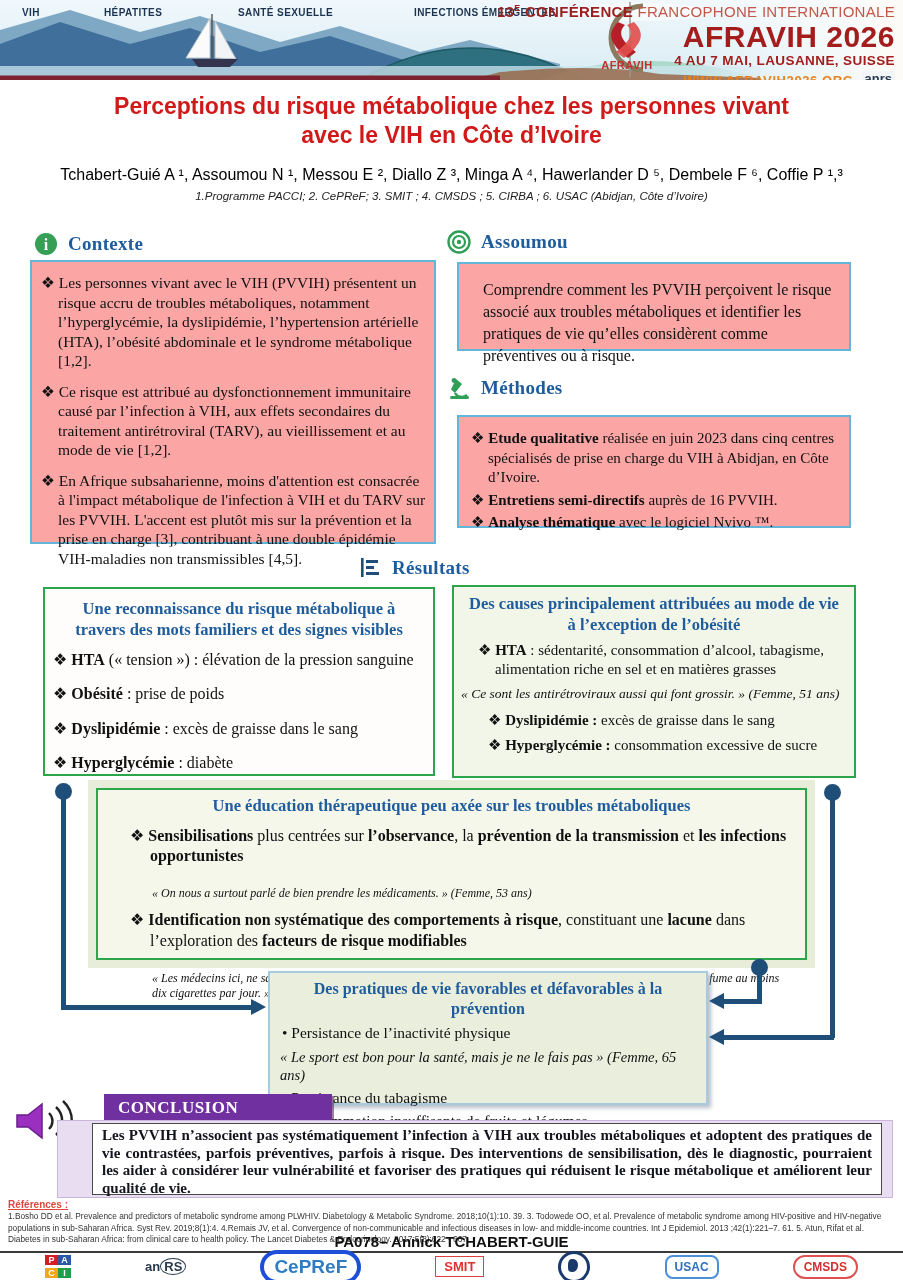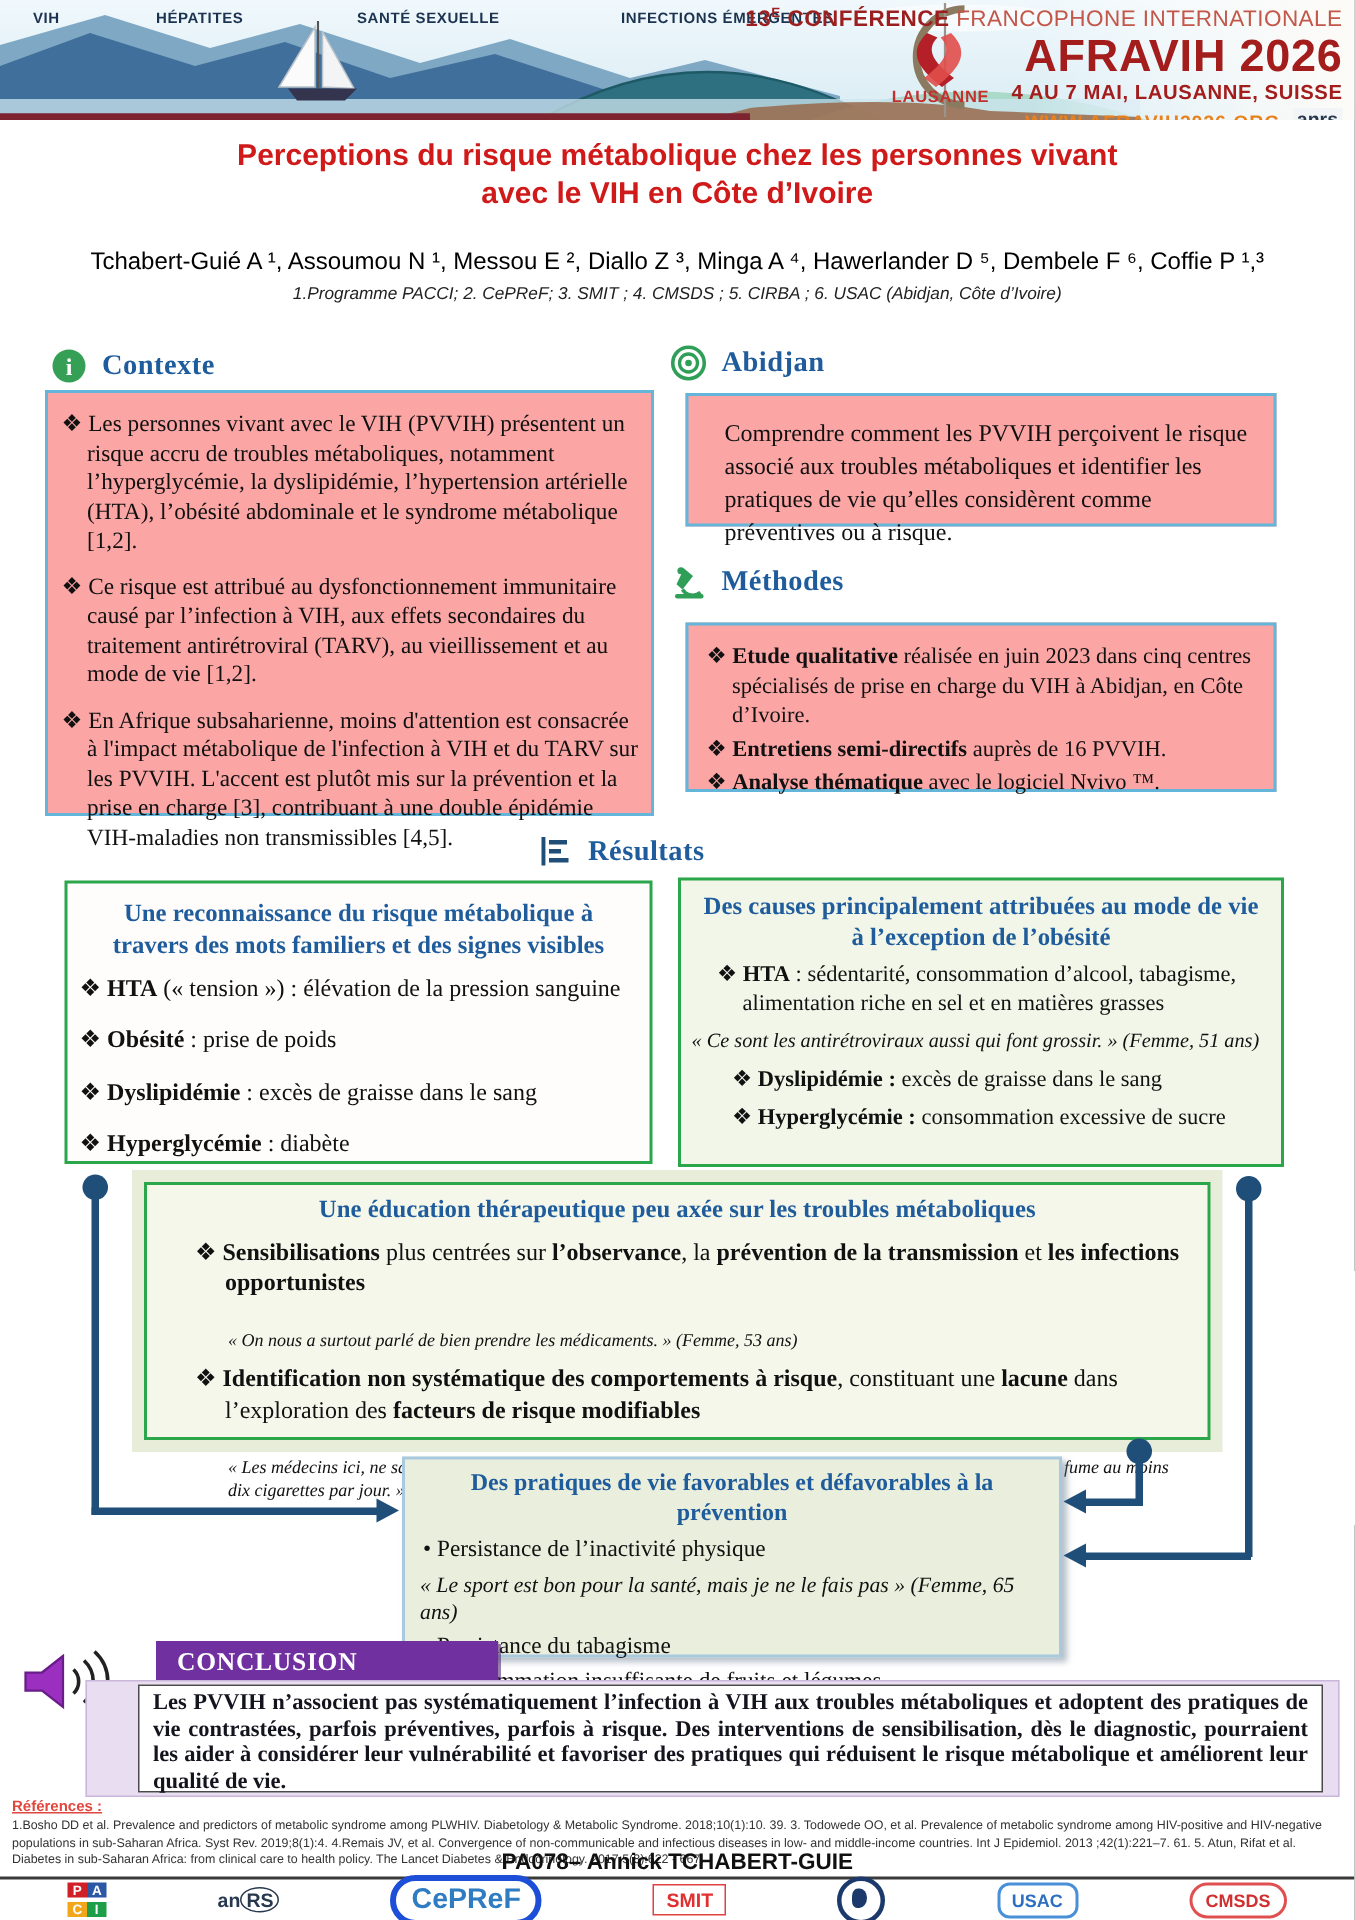--- a/index.html
+++ b/index.html
@@ -21,21 +21,21 @@
   .web-row{display:flex;justify-content:flex-end;align-items:center;gap:8px;margin-top:3px;}
   .website{color:#e8821e;font-weight:bold;font-size:13px;letter-spacing:.6px;}
   .anrs-badge{font:bold 13px "Liberation Sans",sans-serif;color:#27394e;background:#f2f5f8;
               border-bottom:3px solid #6aa0d8;padding:0 3px 1px;}
   .ribbon-svg{position:absolute;left:598px;top:20px;}
   .ribbon-label{position:absolute;left:594px;top:59px;width:66px;text-align:center;
                 font:bold 11px "Liberation Sans",sans-serif;color:#c3302e;letter-spacing:.5px;}
 
   
   .poster-title{position:absolute;top:92px;left:0;width:903px;text-align:center;
-                font-family:"Liberation Sans",sans-serif;font-weight:bold;font-size:20px;
+                font-family:"Liberation Sans",sans-serif;font-weight:bold;font-size:23px;
                 color:#d01a1a;line-height:1.25;}
   .authors{position:absolute;top:166px;left:0;width:903px;text-align:center;
            font-family:"Liberation Sans",sans-serif;font-size:16px;color:#000000;}
   .affiliations{position:absolute;top:190px;left:0;width:903px;text-align:center;
                 font-family:"Liberation Sans",sans-serif;font-style:italic;font-size:11.5px;color:#222;}
 
   
   .sec-head{position:absolute;display:flex;align-items:center;gap:10px;}
   .sec-head h2{margin:0;font:bold 19px "Liberation Serif",serif;color:#1f5c9c;letter-spacing:.3px;}
   .sec-icon{width:24px;height:24px;display:inline-block;}
@@ -160,21 +160,21 @@
     <nav class="banner-nav">
       <span class="nav-0">VIH</span>
       <span class="nav-1">HÉPATITES</span>
       <span class="nav-2">SANTÉ SEXUELLE</span>
       <span class="nav-3">INFECTIONS ÉMERGENTES</span>
     </nav>
     <svg class="ribbon-svg" width="58" height="40" viewBox="0 0 58 40">
       <path d="M20,2 C8,14 12,24 30,38 L38,32 C22,20 20,12 27,5 Z" fill="#b51f28"></path>
       <path d="M36,2 C48,14 44,24 26,38 L18,32 C34,20 36,12 29,5 Z" fill="#e04e4a" opacity=".9"></path>
     </svg>
-    <div class="ribbon-label">LAUSANNE</div>
+    <div class="ribbon-label">AFRAVIH</div>
     <div class="banner-right">
       <div class="conf-line"><span class="strong">13</span><sup>E</sup><span class="strong"> CONFÉRENCE</span><span> FRANCOPHONE INTERNATIONALE</span></div>
       <div class="brand">AFRAVIH 2026</div>
       <div class="dates">4 AU 7 MAI, LAUSANNE, SUISSE</div>
       <div class="web-row">
         <span class="website">WWW.AFRAVIH2026.ORG</span>
         <span class="anrs-badge">anrs</span>
       </div>
     </div>
   </header>
@@ -198,21 +198,21 @@
     <p class="diam">Ce risque est attribué au dysfonctionnement immunitaire causé par l’infection à VIH, aux effets secondaires du traitement antirétroviral (TARV), au vieillissement et au mode de vie [1,2].</p>
     <p class="diam">En Afrique subsaharienne, moins d'attention est consacrée à l'impact métabolique de l'infection à VIH et du TARV sur les PVVIH. L'accent est plutôt mis sur la prévention et la prise en charge [3], contribuant à une double épidémie VIH-maladies non transmissibles [4,5].</p>
   </div>
 
   <div class="sec-head" style="left:447px;top:230px;">
     <svg class="sec-icon" viewBox="0 0 24 24">
       <circle cx="12" cy="12" r="10.5" fill="none" stroke="#2f9e57" stroke-width="2.4"></circle>
       <circle cx="12" cy="12" r="6" fill="none" stroke="#2f9e57" stroke-width="2.2"></circle>
       <circle cx="12" cy="12" r="2.2" fill="#2f9e57"></circle>
     </svg>
-    <h2>Abidjan</h2>
+    <h2>Assoumou</h2>
   </div>
   <div class="box-blue" id="objectif-box">
     <span>Comprendre comment les PVVIH perçoivent le risque associé aux troubles métaboliques et identifier les pratiques de vie qu’elles considèrent comme préventives ou à risque.</span>
   </div>
 
   <div class="sec-head" style="left:447px;top:376px;">
     <svg class="sec-icon" viewBox="0 0 24 24">
       <g fill="#2f9e57">
         <rect x="3" y="20" width="19" height="3" rx="1.5"></rect>
         <path d="M9,3 l6,5 -7,9 -4,-3.5 Z"></path>

